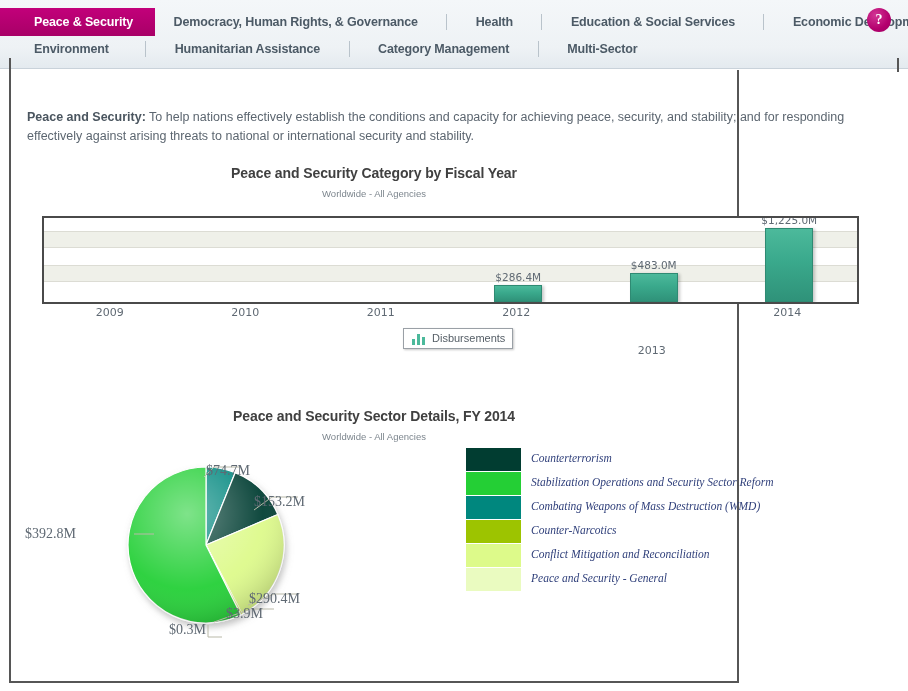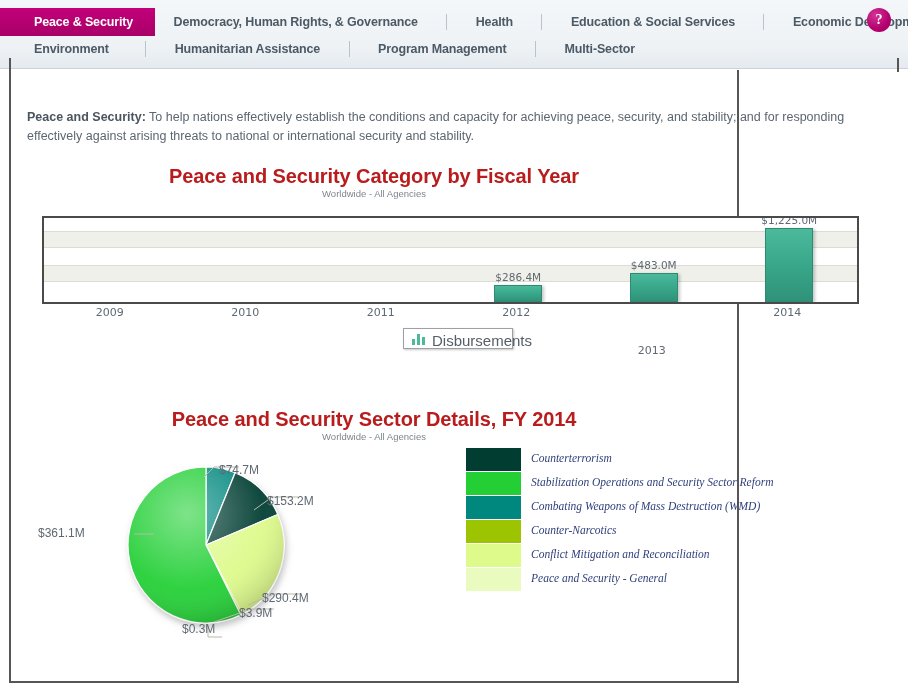--- a/index.html
+++ b/index.html
@@ -122,23 +122,23 @@
   .desc-label {
     font-weight: bold;
     color: #4a555f;
   }
 
   
   .chart-title {
     position: absolute;
     width: 100%;
     text-align: center;
-    font-size: 20px;
+    font-size: 14px;
     font-weight: bold;
-    color: #b91c1c;
+    color: #404040;
     letter-spacing: -0.1px;
   }
   .chart-sub {
     position: absolute;
     width: 100%;
     text-align: center;
     font-size: 9.5px;
     color: #7d868e;
   }
 
@@ -235,44 +235,43 @@
     position: absolute;
     bottom: 0;
     width: 3px;
     background: #4cb99b;
     display: block;
   }
   .legendbtn .lbl {
     position: absolute;
     left: 28px;
     top: 3px;
-    font-size: 15px;
+    font-size: 11px;
     color: #555e66;
   }
 
   
   .pie-area {
     position: absolute;
     left: 0;
     top: 380px;
     width: 890px;
     height: 220px;
   }
   .pie-svg {
     position: absolute;
     left: 85px;
     top: 0px;
   }
   .pielabel {
     position: absolute;
-    font-size: 12px;
+    font-size: 14px;
     color: #5f6973;
-    font-family: Liberation Sans, sans-serif;
+    font-family: Liberation Serif, serif;
     white-space: nowrap;
-    margin-left: 13px;
   }
 
   
   .pielegend {
     position: absolute;
     left: 455px;
     top: 378px;
     width: 400px;
   }
   .legrow {
@@ -312,21 +311,21 @@
       <span class="tab">Education &amp; Social Services</span>
       <span class="sep"></span>
       <span class="tab">Economic Development</span>
     </div>
 
     <div class="navrow row2">
       <span class="tab first">Environment</span>
       <span class="sep"></span>
       <span class="tab">Humanitarian Assistance</span>
       <span class="sep"></span>
-      <span class="tab">Program Management</span>
+      <span class="tab">Category Management</span>
       <span class="sep"></span>
       <span class="tab">Multi-Sector</span>
     </div>
 
     <div class="helpbtn">?</div>
   </div>
 
   <div class="leftborder"></div>
   <div class="rightborder"></div>
 
@@ -405,21 +404,21 @@
         <g id="pie-leaders" stroke="#b9b9a8" stroke-width="1" fill="none">
             <path d="M 108 27 L 118 17 L 143 17"></path>
             <path d="M 158 60 L 176 47 L 202 47"></path>
             <path d="M 38 84 L 58 84"></path>
             <path d="M 152 155 L 178 144 L 203 144"></path>
             <path d="M 118 172 L 155 159 L 178 159"></path>
             <path d="M 112 175 L 112 187 L 126 187"></path>
           </g>
       </svg>
 
-      <div class="pielabel" style="left:14px; top:76px;">$361.1M</div>
+      <div class="pielabel" style="left:14px; top:76px;">$392.8M</div>
       <div class="pielabel" style="left:195px; top:13px;">$74.7M</div>
       <div class="pielabel" style="left:243px; top:44px;">$153.2M</div>
       <div class="pielabel" style="left:238px; top:141px;">$290.4M</div>
       <div class="pielabel" style="left:215px; top:156px;">$3.9M</div>
       <div class="pielabel" style="left:158px; top:172px;">$0.3M</div>
     </div>
 
     <div class="pielegend" id="pie-legend">
         <div class="legrow">
           <span class="swatch" style="background: rgb(1, 61, 49);"></span>

